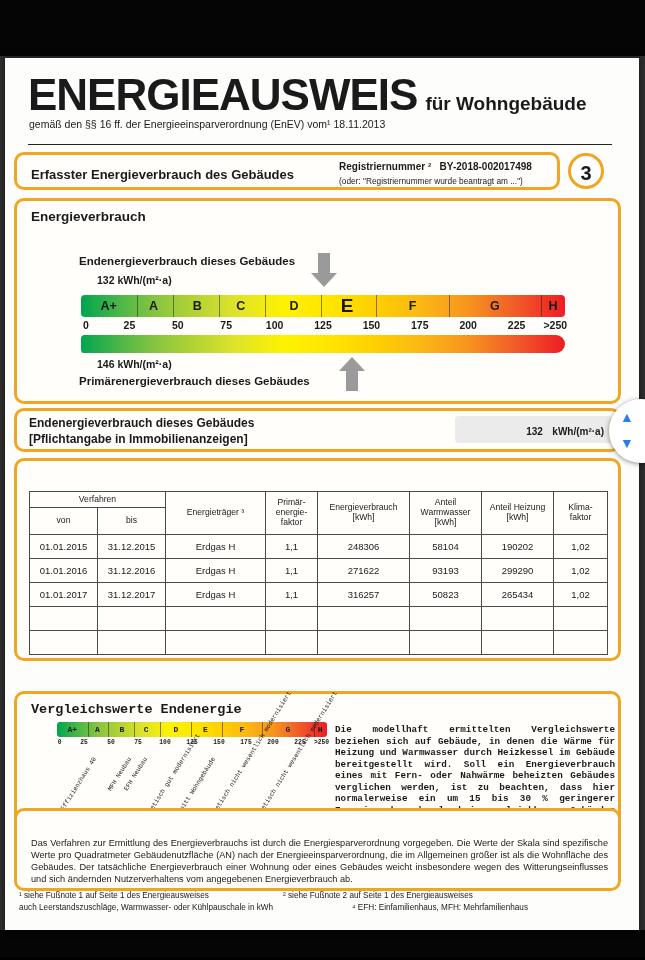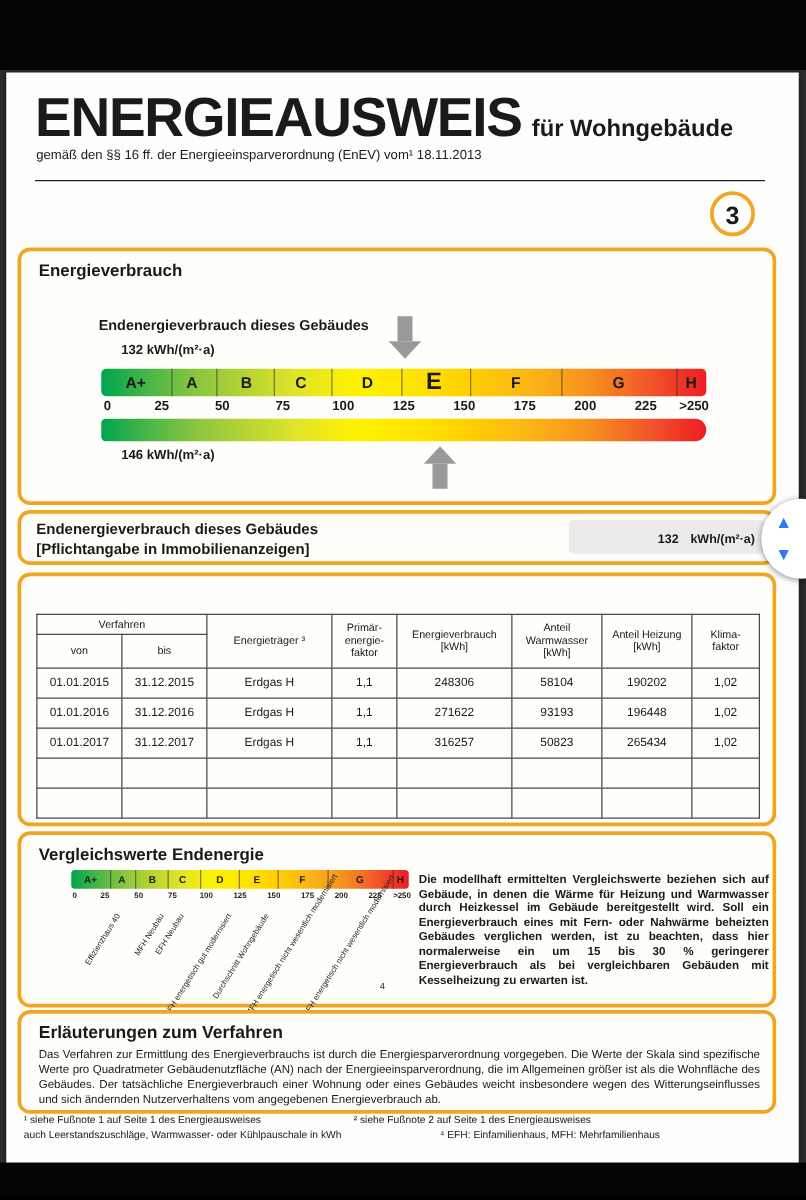--- a/index.html
+++ b/index.html
@@ -98,20 +98,28 @@
   <div class="bar-bottom"></div>
 
   <div class="document">
 
     <div class="h-title">
       <span class="big">ENERGIEAUSWEIS</span><span class="small">für Wohngebäude</span>
     </div>
     <div class="h-legal">gemäß den §§ 16 ff. der Energieeinsparverordnung (EnEV) vom¹  18.11.2013</div>
     <div class="h-rule"></div>
 
+    <div class="ybox" style="top:94px;width:540px;height:32px;">
+      <div class="sec-title">Erfasster Energieverbrauch des Gebäudes</div>
+      <div class="sec-reg">
+        <span>Registriernummer ²</span>&nbsp;&nbsp;
+        <span>BY-2018-002017498</span>
+      </div>
+      <div class="sec-alt">(oder: "Registriernummer wurde beantragt am ...")</div>
+    </div>
     <div class="badge">3</div>
 
     <div class="ybox" style="top:140px;width:601px;height:200px;">
       <div class="box-title">Energieverbrauch</div>
       <div class="ev-endlabel">Endenergieverbrauch dieses Gebäudes</div>
       <div class="ev-endval">132  kWh/(m²·a)</div>
 
       <div class="arrow down" style="left:294px;top:52px;">
         <div class="shaft"></div>
         <div class="hd"></div>
@@ -152,20 +160,21 @@
       </div>
 
       <div class="band2 grad"></div>
 
       <div class="arrow up" style="left:322px;top:156px;">
         <div class="hd"></div>
         <div class="shaft"></div>
       </div>
 
       <div class="ev-primval">146  kWh/(m²·a)</div>
+      <div class="ev-primlabel">Primärenergieverbrauch dieses Gebäudes</div>
     </div>
 
     <div class="ybox" style="top:350px;width:601px;height:38px;">
       <div class="pf-l1">Endenergieverbrauch dieses Gebäudes</div>
       <div class="pf-l2">[Pflichtangabe in Immobilienanzeigen]</div>
       <div class="pf-strip">
         <span class="v">132</span>
         <span class="u">kWh/(m²·a)</span>
       </div>
     </div>
@@ -215,21 +224,21 @@
             <td>190202</td>
             <td>1,02</td>
           </tr>
           <tr>
             <td>01.01.2016</td>
             <td>31.12.2016</td>
             <td>Erdgas H</td>
             <td>1,1</td>
             <td>271622</td>
             <td>93193</td>
-            <td>196448</td>
+            <td>299290</td>
             <td>1,02</td>
           </tr>
           <tr>
             <td>01.01.2017</td>
             <td>31.12.2017</td>
             <td>Erdgas H</td>
             <td>1,1</td>
             <td>316257</td>
             <td>50823</td>
             <td>265434</td>
@@ -252,21 +261,21 @@
             <td></td>
             <td></td>
             <td></td>
             <td></td>
             <td></td>
           </tr>
         </tbody>
       </table>
     </div>
 
-    <div class="ybox" style="top:607px;width:601px;height:135px;">
+    <div class="ybox" style="top:633px;width:601px;height:135px;font-family:Liberation Mono, monospace;">
       <div class="box-title">Vergleichswerte Endenergie</div>
 
       <div class="mini-bar grad">
         <div class="tick" style="left:11.5%;"></div>
         <div class="tick" style="left:19%;"></div>
         <div class="tick" style="left:28.5%;"></div>
         <div class="tick" style="left:38%;"></div>
         <div class="tick" style="left:49.5%;"></div>
         <div class="tick" style="left:61%;"></div>
         <div class="tick" style="left:76%;"></div>
@@ -301,21 +310,20 @@
       <div class="rlabel" style="left:69px;top:62px;">EFH energetisch gut modernisiert</div>
       <div class="rlabel" style="left:99px;top:62px;">Durchschnitt Wohngebäude</div>
       <div class="rlabel" style="left:134px;top:62px;">MFH energetisch nicht wesentlich modernisiert</div>
       <div class="rlabel" style="left:180px;top:62px;">EFH energetisch nicht wesentlich modernisiert</div>
       <div class="vg-note">4</div>
 
       <div class="vg-text">Die modellhaft ermittelten Vergleichswerte beziehen sich auf Gebäude, in denen die Wärme für Heizung und Warmwasser durch Heizkessel im Gebäude bereitgestellt wird. Soll ein Energieverbrauch eines mit Fern- oder Nahwärme beheizten Gebäudes verglichen werden, ist zu beachten, dass hier normalerweise ein um 15 bis 30 % geringerer Energieverbrauch als bei vergleichbaren Gebäuden mit Kesselheizung zu erwarten ist.</div>
     </div>
 
     <div class="ybox" style="top:750px;width:601px;height:77px;">
-      <div class="erl-title">Erläuterungen zum Verfahren</div>
       <div class="erl-text">Das Verfahren zur Ermittlung des Energieverbrauchs ist durch die Energiesparverordnung vorgegeben. Die Werte der Skala sind spezifische Werte pro Quadratmeter Gebäudenutzfläche (AN) nach der Energieeinsparverordnung, die im Allgemeinen größer ist als die Wohnfläche des Gebäudes. Der tatsächliche Energieverbrauch einer Wohnung oder eines Gebäudes weicht insbesondere wegen des Witterungseinflusses und sich ändernden Nutzerverhaltens vom angegebenen Energieverbrauch ab.</div>
     </div>
 
     <div class="fnote" style="left:14px;top:833px;">¹ siehe Fußnote 1 auf Seite 1 des Energieausweises</div>
     <div class="fnote" style="left:278px;top:833px;">² siehe Fußnote 2 auf Seite 1 des Energieausweises</div>
     <div class="fnote" style="left:528px;top:869px;margin-top:36px;">³ gegebenenfalls</div>
     <div class="fnote" style="left:14px;top:845px;">auch Leerstandszuschläge, Warmwasser- oder Kühlpauschale in kWh</div>
     <div class="fnote" style="left:347px;top:845px;">⁴ EFH: Einfamilienhaus, MFH: Mehrfamilienhaus</div>
   </div>
 

